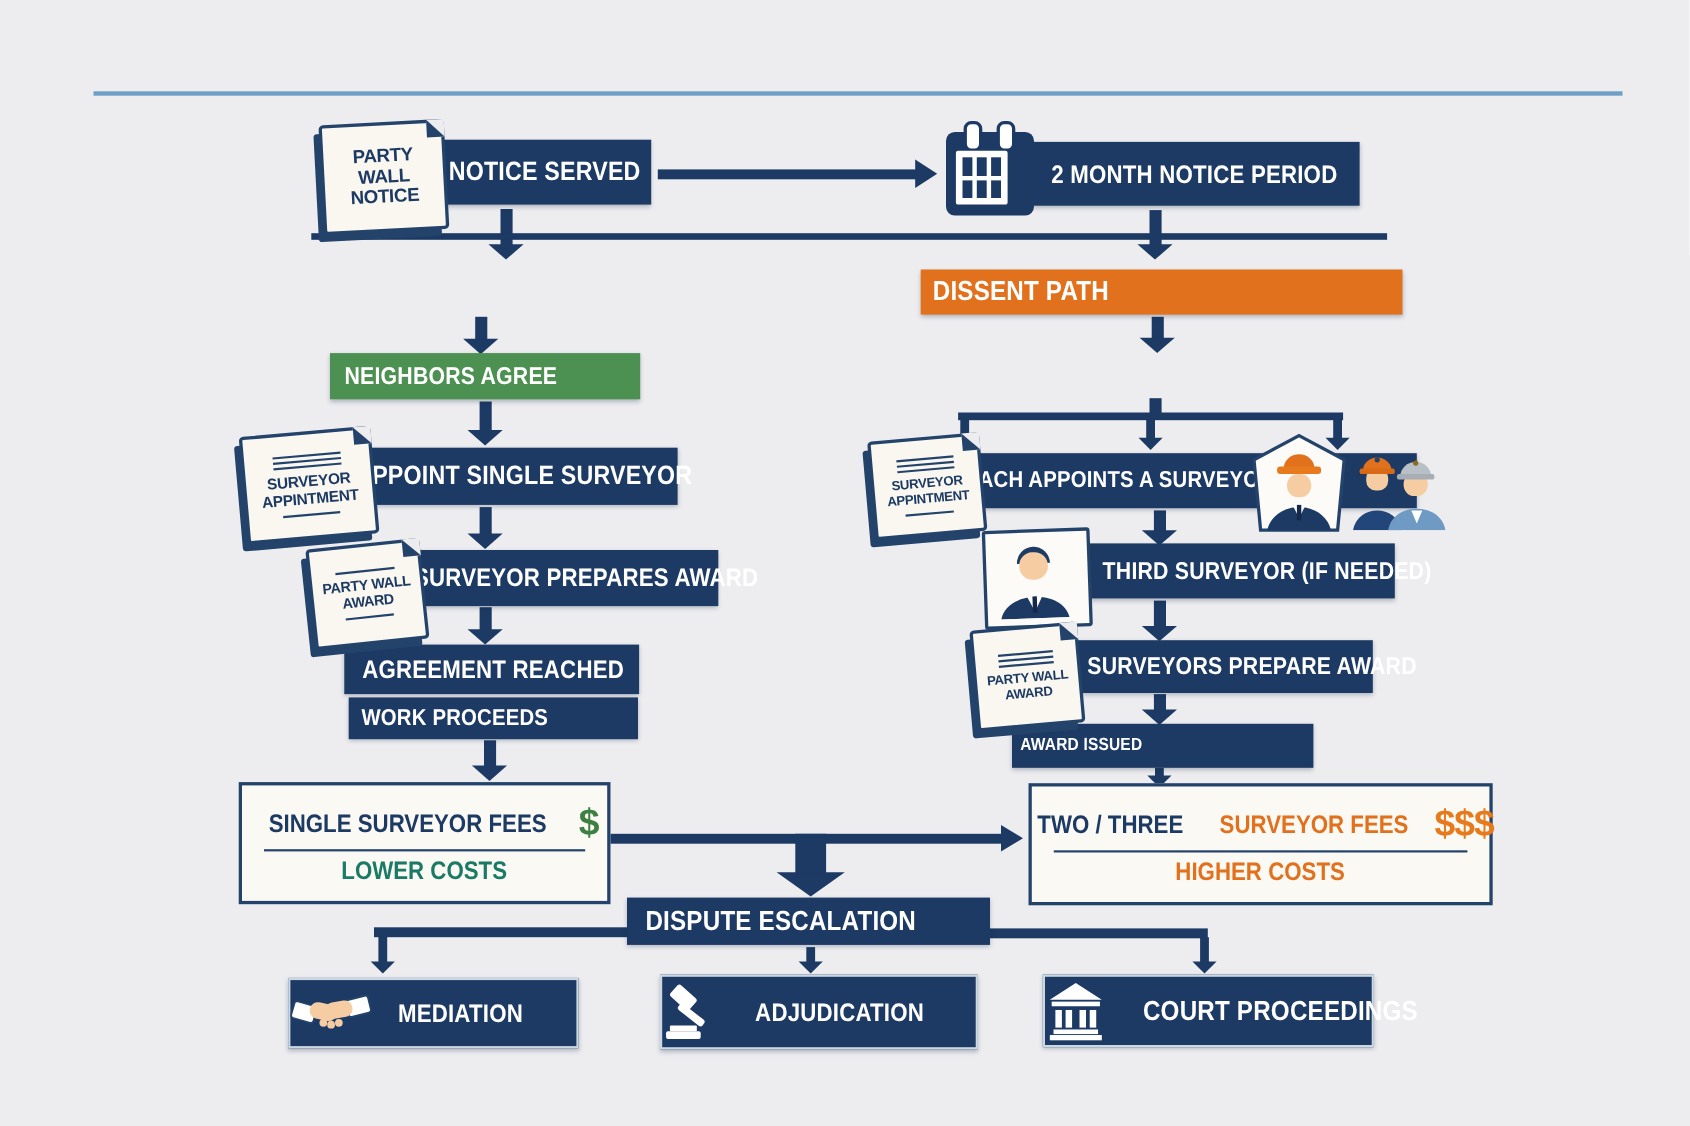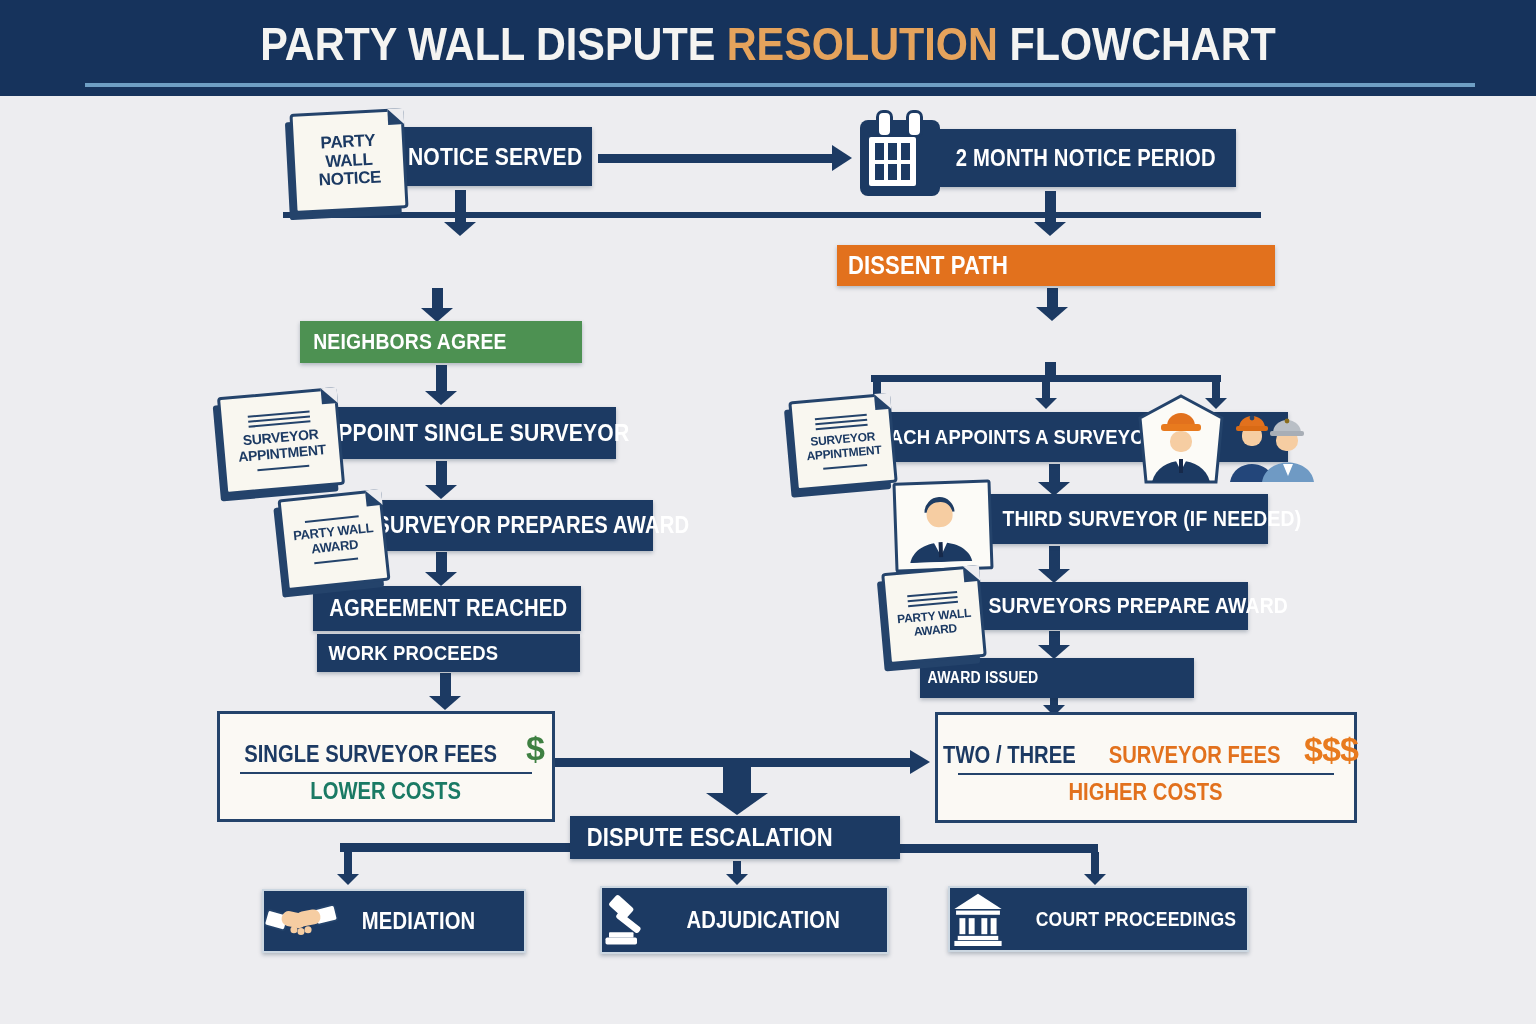--- a/index.html
+++ b/index.html
@@ -63,35 +63,32 @@
   .cal{position:absolute;background:var(--navy);border-radius:8px;z-index:4}
   .cal .panel{position:absolute;left:9px;right:24px;top:17px;bottom:10px;background:#fff;border-radius:2px;
     display:grid;grid-template-columns:repeat(3,1fr);grid-template-rows:repeat(2,1fr);gap:4px;padding:6px}
   .cal .panel i{background:var(--navy);display:block}
   .cal .ring{position:absolute;top:-10px;width:11px;height:22px;background:#fff;
     border:3px solid var(--navy);border-radius:7px}
 
   
   .card{position:absolute;background:var(--card);border:3px solid var(--navy-dk);z-index:3;
     display:flex;flex-direction:column;align-items:center;justify-content:center;padding:4px 10px}
-  .card .row{display:flex;align-items:flex-end;justify-content:center;gap:12px;font-weight:700}
+  .card .row{display:flex;align-items:center;justify-content:center;gap:12px;font-weight:700}
   .card .divider{align-self:stretch;height:2px;background:var(--navy-dk);margin:4px 10px;border:0}
 
   .portrait{position:absolute;background:#fcfbf7;border:3px solid var(--navy-dk);border-radius:3px;z-index:4;overflow:hidden}
   .iconwrap{position:absolute;z-index:4;line-height:0}
   .opt-icon{line-height:0;display:inline-block}
 </style>
 </head>
 <body>
 
 <div class="canvas">
 
-  <div class="hdr">
-    <div class="title"><span class="cond"><span>PARTY WALL DISPUTE</span>&nbsp;<span class="accent">RESOLUTION</span>&nbsp;<span>FLOWCHART</span></span></div>
-  </div>
   <div class="hdr-underline"></div>
 
   <div class="doc" style="left:292px;top:111px;width:108px;height:94px;transform:rotate(-3deg);font-size:17px">
     <i class="fold"></i>
     <div class="lbl">
       <div>PARTY</div>
       <div>WALL</div>
       <div>NOTICE</div>
     </div>
   </div>
@@ -322,21 +319,21 @@
       <svg width="56" height="56" viewBox="0 0 64 64" fill="#fff">
         <rect x="14" y="4" width="16" height="26" rx="3" transform="rotate(-48 22 17)"></rect>
         <rect x="20" y="22" width="32" height="8" rx="3" transform="rotate(38 20 22)"></rect>
         <rect x="8" y="46" width="28" height="6" rx="1"></rect>
         <rect x="4" y="52" width="36" height="8" rx="2"></rect>
       </svg>
     </span>
     <span class="cond">ADJUDICATION</span>
   </div>
 
-  <div class="nb" style="left:948px;top:886px;width:297px;height:62px;font-size:20px;gap:16px;border:2px solid #ccd7e1">
+  <div class="nb" style="left:948px;top:886px;width:297px;height:62px;font-size:25px;gap:16px;border:2px solid #ccd7e1">
     <span class="opt-icon">
       <svg width="56" height="54" viewBox="0 0 64 64" fill="#fff">
         <polygon points="32,2 60,20 4,20"></polygon>
         <rect x="6" y="22" width="52" height="5"></rect>
         <rect x="10" y="31" width="7" height="19"></rect>
         <rect x="21" y="31" width="7" height="19"></rect>
         <rect x="36" y="31" width="7" height="19"></rect>
         <rect x="47" y="31" width="7" height="19"></rect>
         <rect x="8" y="52" width="48" height="5"></rect>
         <rect x="4" y="58" width="56" height="6"></rect>

